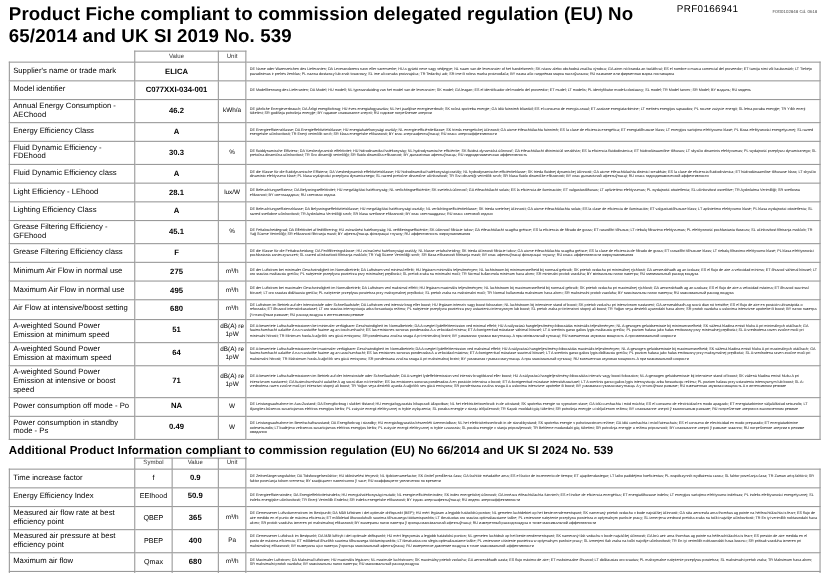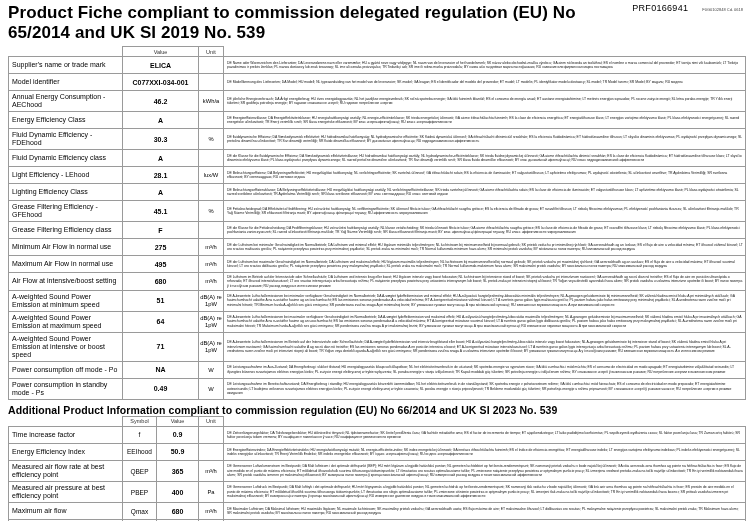--- a/index.html
+++ b/index.html
@@ -17,21 +17,21 @@
     justify-content: space-between;
     align-items: flex-start;
     margin-bottom: 3px;
   }
   .doc-title {
     font-size: 17px;
     font-weight: bold;
     margin: 0;
     letter-spacing: 0.1px;
   }
-  .doc-refs { display: flex; align-items: center; gap: 14px; padding-right: 2px; white-space: nowrap; }
+  .doc-refs { display: flex; align-items: flex-end; gap: 31px; padding-right: 2px; white-space: nowrap; }
   .doc-number { font-size: 9px; letter-spacing: 0.3px; }
   .doc-code { font-size: 4px; color: #444; margin-top: 2px; }
 
   table.fiche {
     border-collapse: collapse;
     table-layout: fixed;
     width: 737px;
   }
   table.fiche td {
     border: 1px solid #9a9a9a;
@@ -218,21 +218,21 @@
         </tr>
         <tr>
           <td class="c-label">Power consumption in standby mode - Ps</td>
           <td class="c-value">0.49</td>
           <td class="c-unit">W</td>
           <td class="c-description">DE Leistungsaufnahme im Bereitschaftszustand; DA Energiforbrug i standby; HU energiafogyasztás készenléti üzemmódban; NL het elektriciteitsverbruik in de stand-bystand; SK spotreba energie v pohotovostnom režime; GA ídiú cumhachta i mód fuireachais; ES el consumo de electricidad en modo preparado; ET energiatarbimine ooteseisundis; LT budėjimo veiksenos suvartojamos elektros energijos kiekis; PL zużycie energii elektrycznej w trybie czuwania; SL poraba energije v stanju pripravljenosti; TR Bekleme modundaki güç tüketimi; SR potrošnja energije u režimu pripravnosti; BY спажыванне энергіі ў рэжыме чакання; RU потребление энергии в режиме ожидания</td>
         </tr>
       </tbody>
   </table>
 
-  <h2 class="section-title">Additional Product Information compliant to commission regulation (EU) No 66/2014 and UK SI 2023 No. 539</h2>
+  <h2 class="section-title">Additional Product Information compliant to commission regulation (EU) No 66/2014 and UK SI 2024 No. 539</h2>
 
   <table class="fiche" id="table-additional">
     <colgroup>
       <col style="width:114px">
         <col style="width:34px">
         <col style="width:42px">
         <col style="width:25px">
         <col style="width:522px">
     </colgroup>
     <thead>

